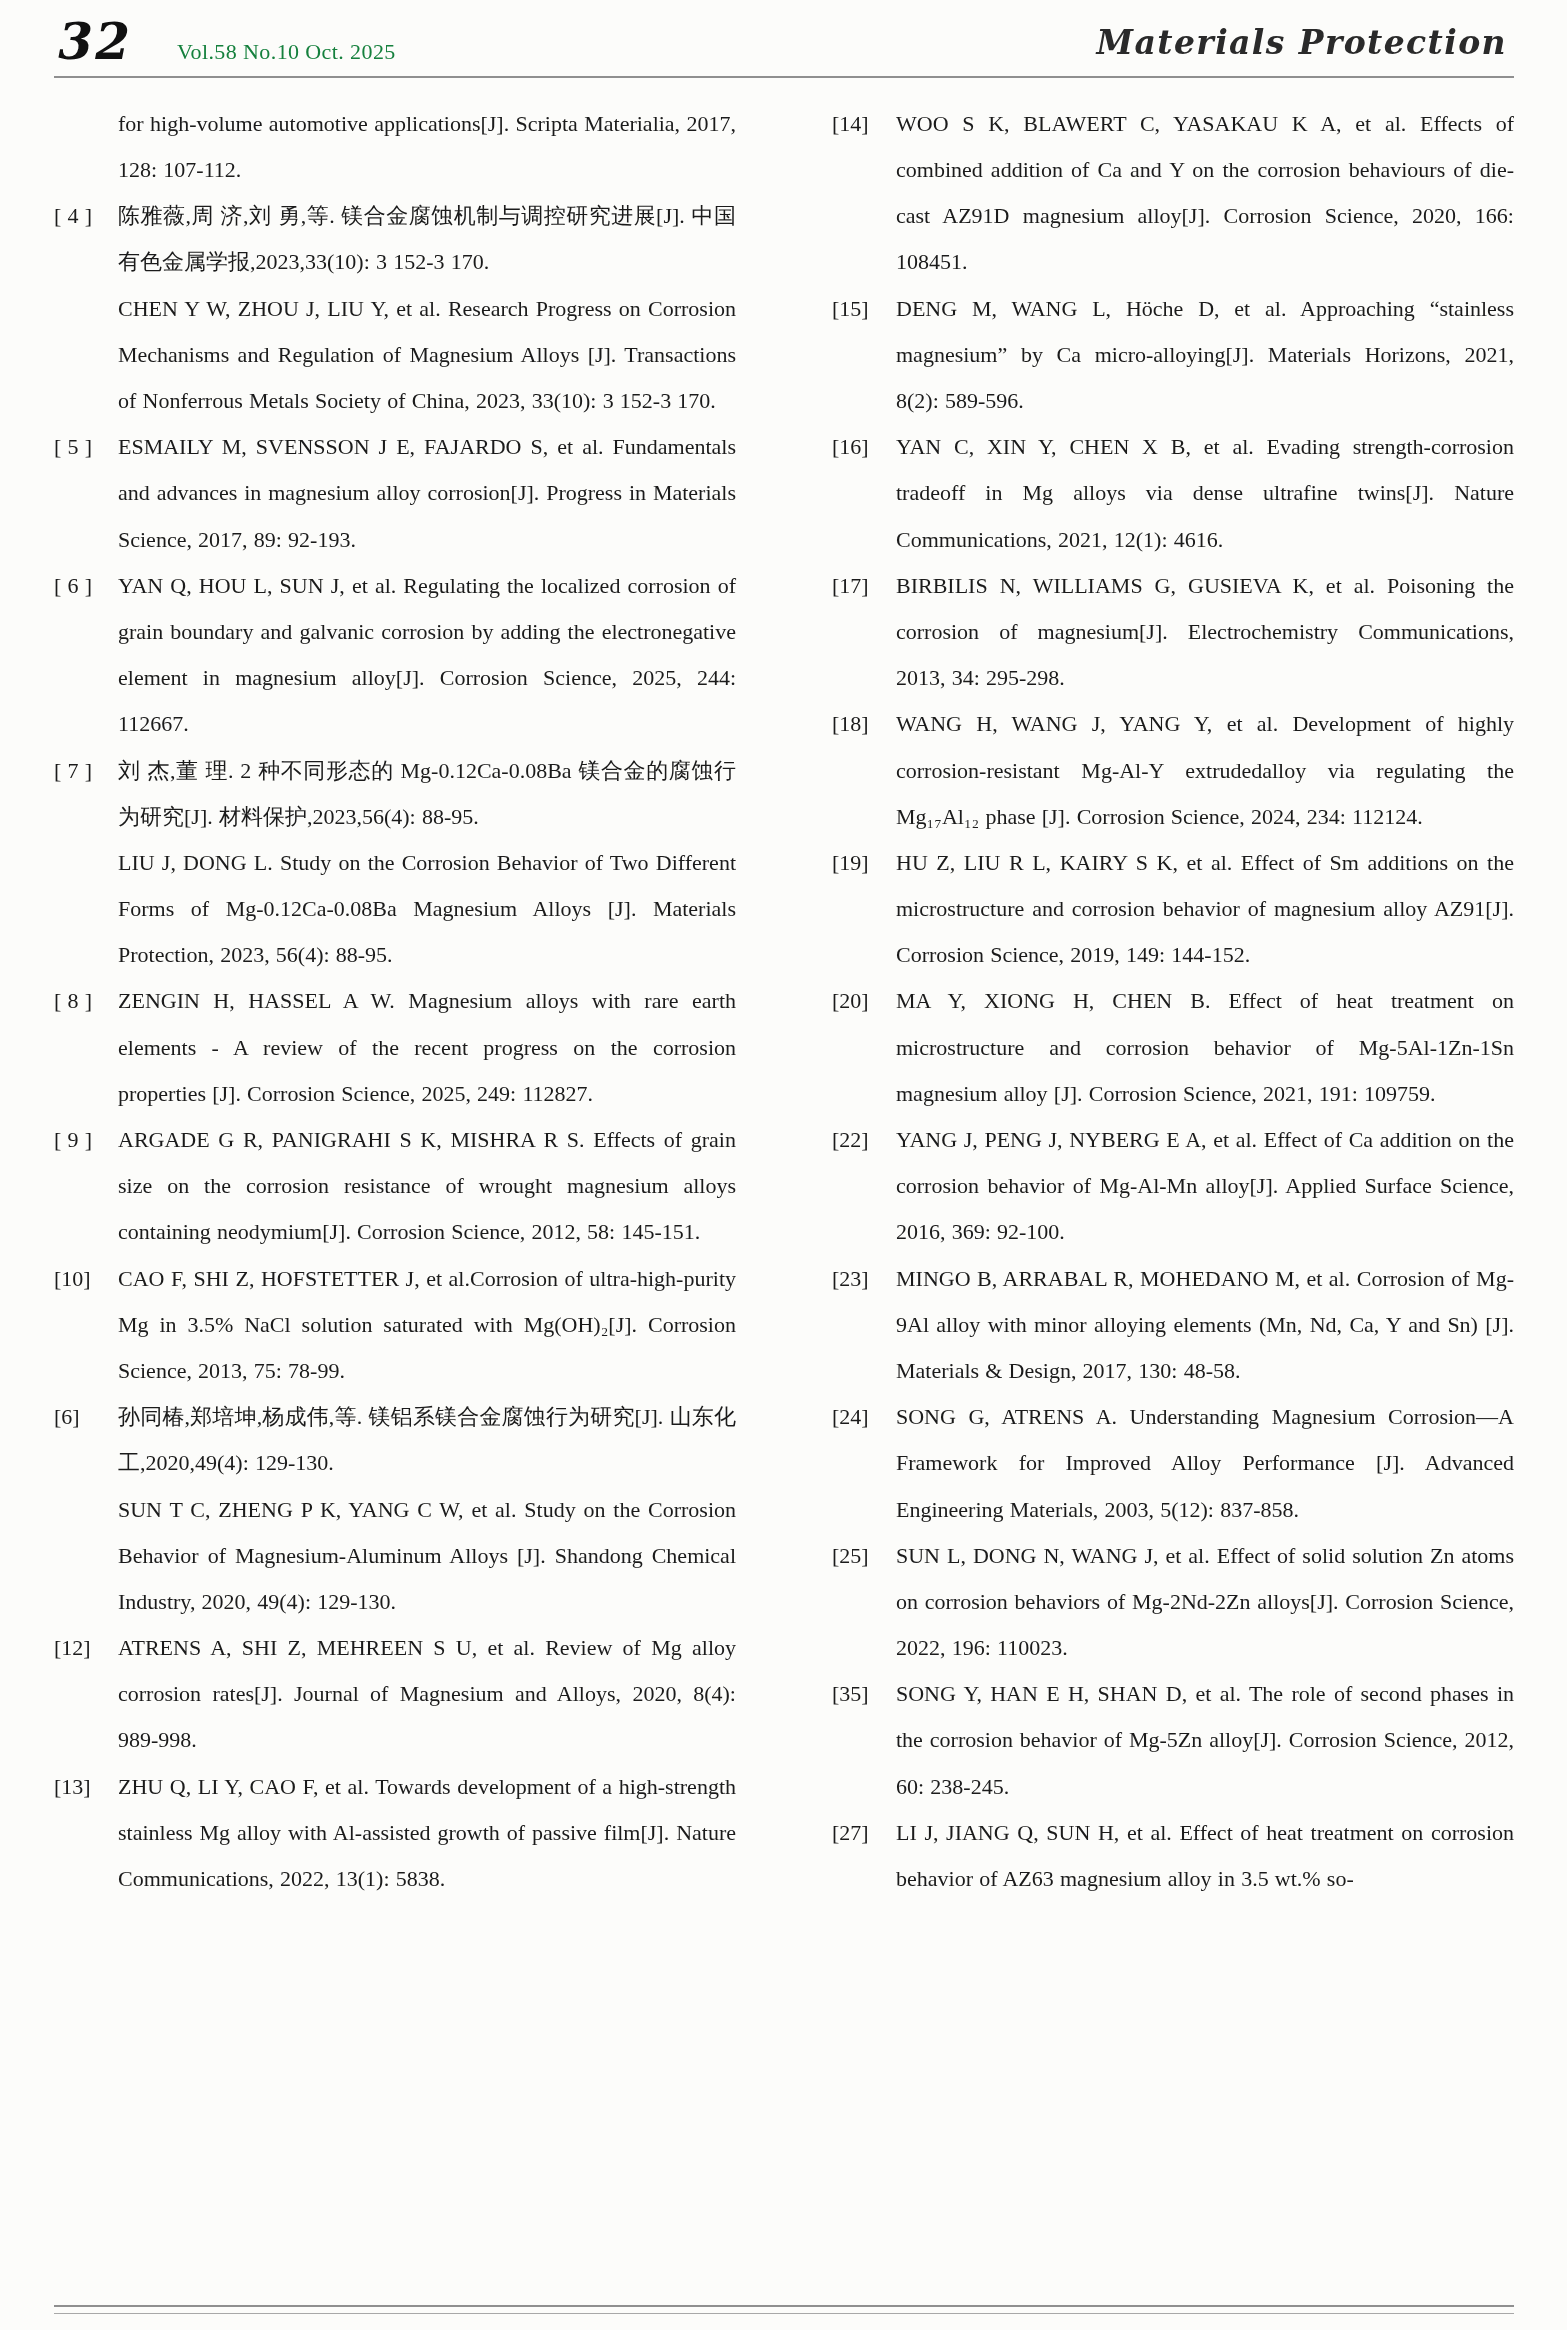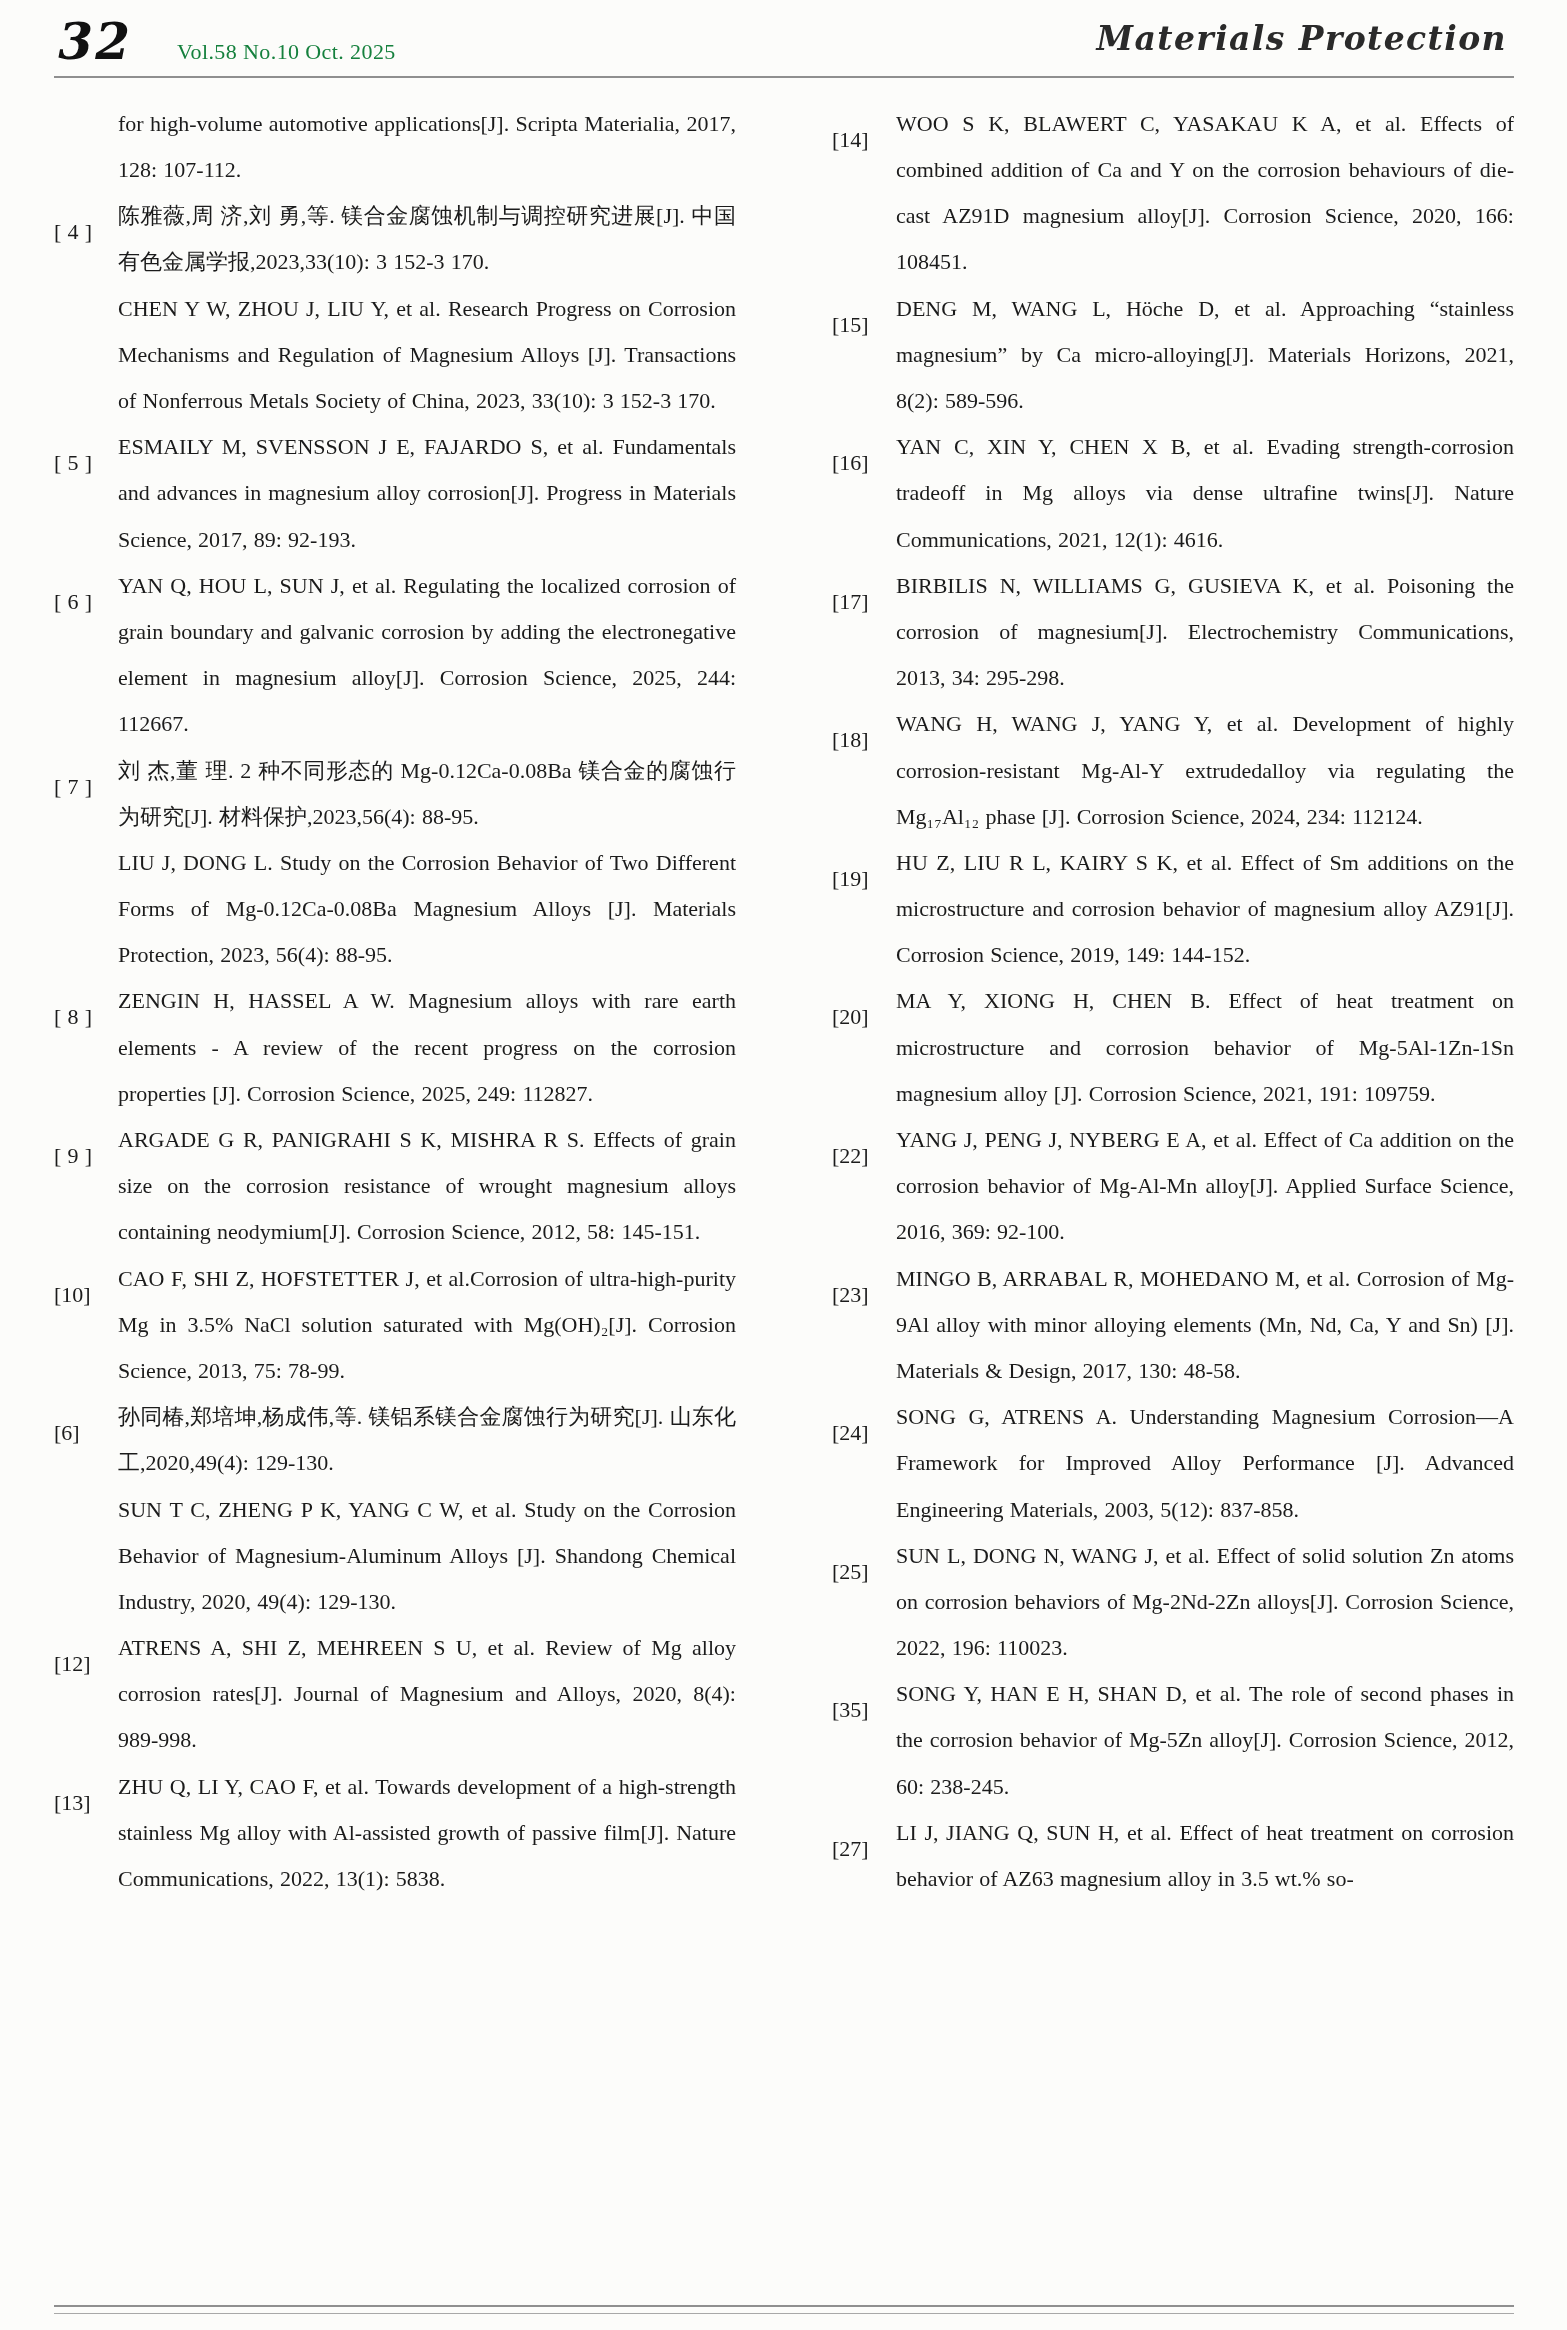--- a/index.html
+++ b/index.html
@@ -15,20 +15,21 @@
     box-sizing: border-box;
     position: relative;
     padding: 18.5px 54px 0 54px;
     font-family: "Liberation Serif", "DejaVu Serif", serif;
     color: #1b1b1b;
     overflow: hidden;
   }
   .header {
     display: flex;
     justify-content: space-between;
+    align-items: flex-end;
     padding: 0 7px 11.4px 4.3px;
   }
   .header-left {
     display: flex;
     align-items: baseline;
     gap: 31px;
   }
   .page-number {
     font-family: "DejaVu Serif", serif;
     font-size: 50px;
@@ -72,21 +73,21 @@
     position: relative;
     padding-left: 64px;
     font-size: 22px;
     line-height: 2.1;
     text-align: justify;
     word-spacing: 0.7px;
   }
   .ref-label {
     position: absolute;
     left: 0;
-    top: 16px;
+    top: 0;
     white-space: pre;
   }
   .rule-bottom {
     position: absolute;
     left: 54px;
     right: 54px;
     bottom: 15.6px;
     height: 6.4px;
     border-top: 2.1px solid #8f8f8f;
     border-bottom: 1.4px solid #a8a8a8;

